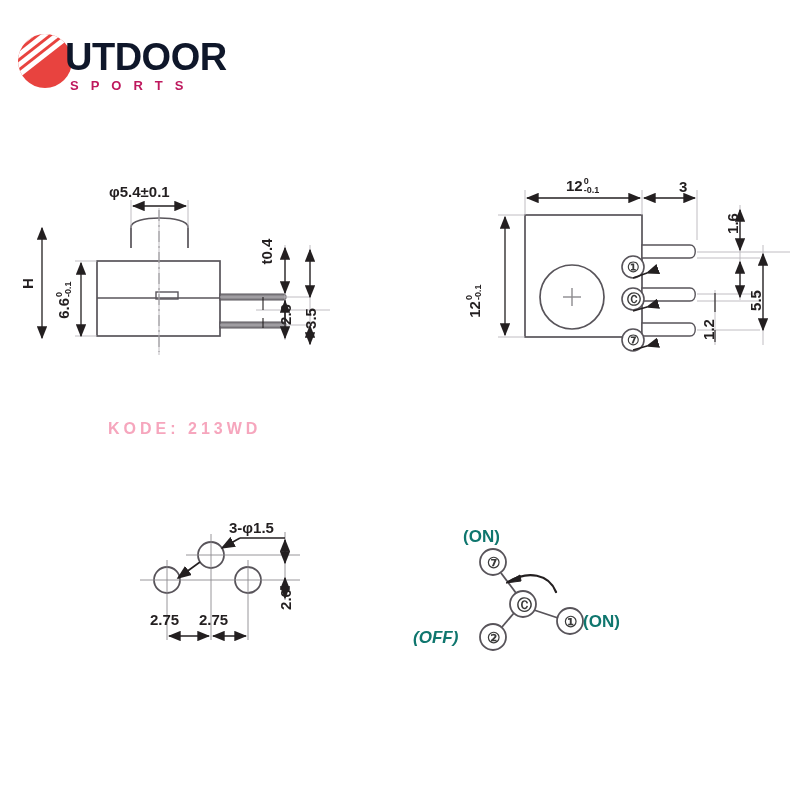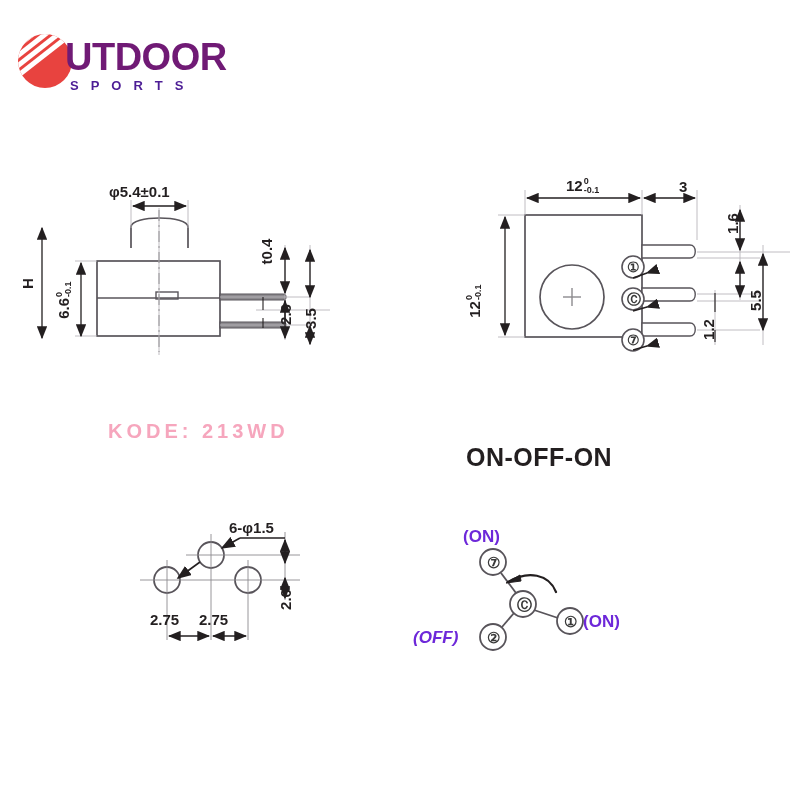--- a/index.html
+++ b/index.html
@@ -45,30 +45,30 @@
   .logo-mark .s1 { top: 20px; }
   .logo-mark .s2 { top: 30px; }
   .logo-mark .s3 { top: 40px; }
   .logo-mark .s4 { top: 50px; }
   .logo-word {
     position: absolute;
     left: 47px; top: 2px;
     font-size: 38px;
     font-weight: bold;
     letter-spacing: -0.5px;
-    color: #701a75;
+    color: #0f172a;
     font-family: "Liberation Sans", sans-serif;
   }
   .logo-sub {
     position: absolute;
     left: 52px; top: 44px;
     font-size: 13px;
     font-weight: bold;
     letter-spacing: 12px;
-    color: #4c1d95;
+    color: #be185d;
   }
 
   
   .dim {
     position: absolute;
     font-family: "Liberation Sans", sans-serif;
     font-size: 15px;
     font-weight: bold;
     color: #231f20;
     white-space: nowrap;
@@ -86,42 +86,42 @@
     margin-left: 1px;
     position: relative;
     top: -1px;
   }
   .sup-stack span { display: block; }
 
   
   .kode {
     position: absolute;
     left: 108px; top: 420px;
-    font-size: 20px;
+    font-size: 16px;
     font-weight: bold;
     letter-spacing: 4px;
     color: #f6a6bd;
   }
 
   
   .onoffon {
     position: absolute;
     left: 466px; top: 443px;
     font-size: 25px;
     font-weight: bold;
     letter-spacing: 0.5px;
     color: #231f20;
   }
 
   
   .clabel {
     position: absolute;
     font-size: 17px;
     font-weight: bold;
-    color: #6d28d9;
+    color: #0f766e;
     white-space: nowrap;
   }
 
   svg { display: block; }
   .svg-layer {
     position: absolute;
     left: 0; top: 0;
     width: 800px; height: 800px;
     pointer-events: none;
   }
@@ -345,23 +345,22 @@
   <div class="dim rot90" style="left:698px; top:322px;">1.2</div>
 
   <div class="dim rot90" style="left:745px; top:293px;">5.5</div>
 
   <div class="dim" style="left:627px; top:260px; font-size:14px; color:#3a3a3a;">①</div>
   <div class="dim" style="left:627px; top:292px; font-size:14px; color:#3a3a3a;">Ⓒ</div>
   <div class="dim" style="left:627px; top:333px; font-size:14px; color:#3a3a3a;">⑦</div>
 
   <div class="kode">KODE: 213WD</div>
 
-  <div class="onoffon">ON-OFF-ON</div>
-
-  <div class="dim" style="left:229px; top:520px;">6-φ1.5</div>
+
+  <div class="dim" style="left:229px; top:520px;">3-φ1.5</div>
 
   <div class="dim" style="left:150px; top:612px;">2.75</div>
 
   <div class="dim" style="left:199px; top:612px;">2.75</div>
 
   <div class="dim rot90" style="left:275px; top:592px;">2.6</div>
 
   <div class="clabel" style="left:463px; top:527px;">(ON)</div>
   <div class="dim" style="left:487px; top:555px; font-size:15px; color:#3a3a3a;">⑦</div>
 

